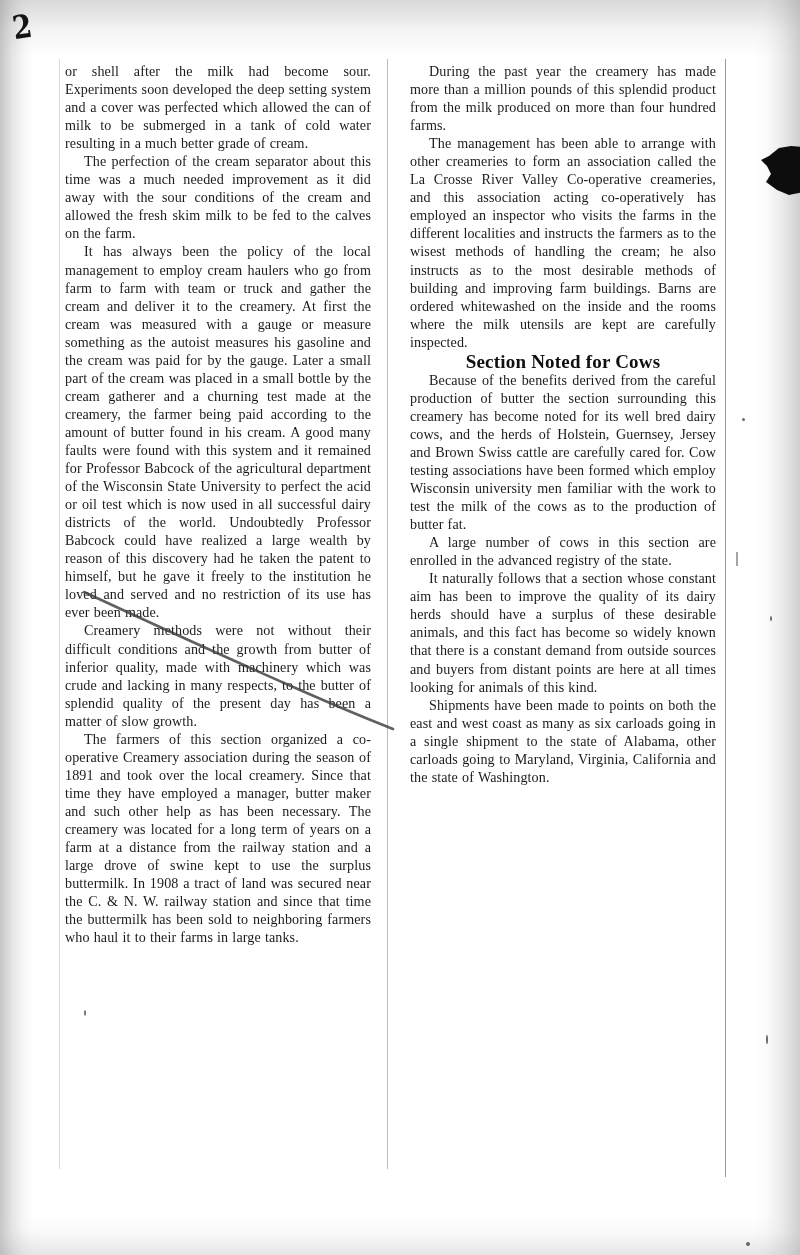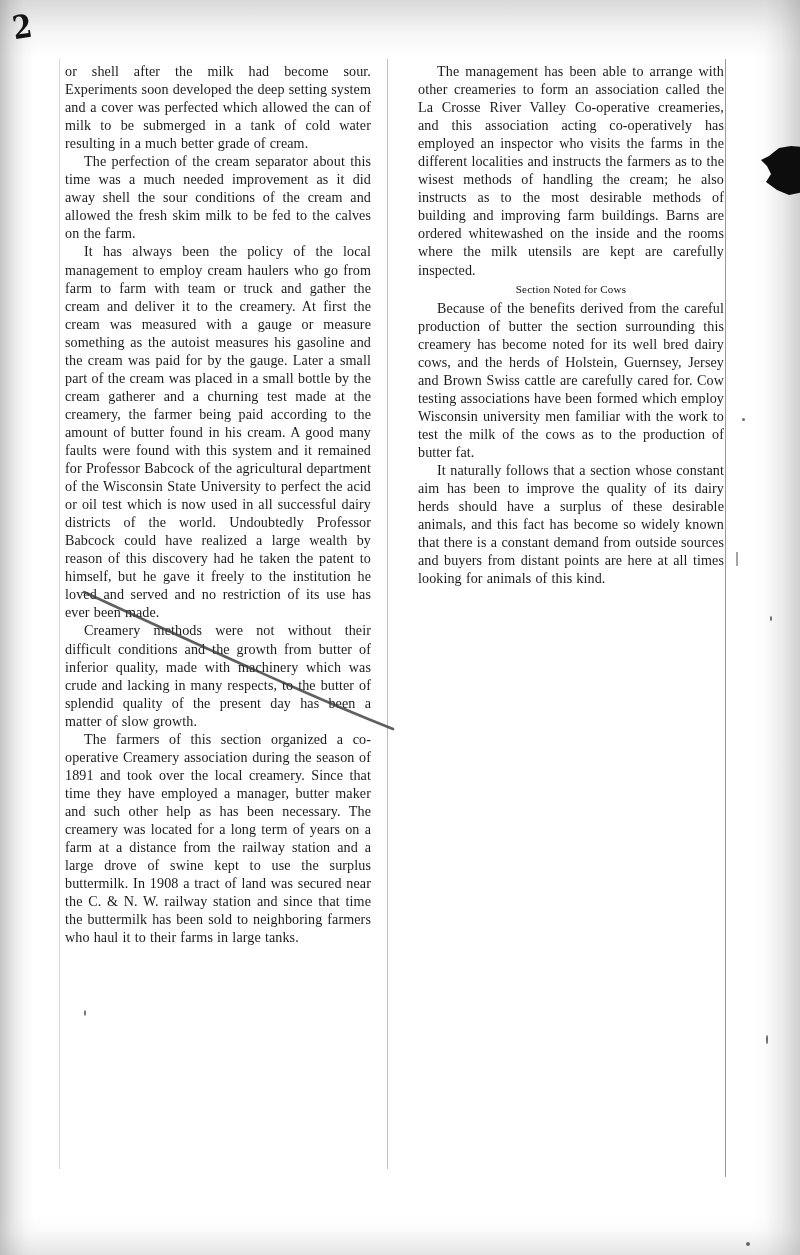--- a/index.html
+++ b/index.html
@@ -68,21 +68,21 @@
     top: 62px;
     width: 672px;
     height: 1118px;
   }
 
   .columns {
     position: absolute;
     left: 0; top: 0;
     width: 672px;
     display: flex;
-    gap: 16px;
+    gap: 8px;
   }
   .col {
     width: 306px;
     padding: 0 3px;
     box-sizing: content-box;
   }
   .col-left  { margin-right: 25px; }
 
   
   .rule-mid {
@@ -119,23 +119,23 @@
     letter-spacing: 0.1px;
     color: #1b1b1b;
     word-spacing: 0.5px;
     -webkit-font-smoothing: none;
   }
   p.body.cont { text-indent: 0; }
 
   h2.subhead {
     margin: 1px 0 0 0;
     text-align: center;
-    font-size: 11px;
+    font-size: 19px;
     line-height: 19px;
-    font-weight: normal;
+    font-weight: bold;
     color: #101010;
     letter-spacing: 0.2px;
   }
 
   
   .hand-mark {
     position: absolute;
     left: 11px;
     top: 8px;
     font-family: "DejaVu Serif", serif;
@@ -183,30 +183,33 @@
   <div class="hand-mark">2</div>
 
   <div class="clipping">
     <div class="rule-left"></div>
     <div class="rule-mid"></div>
     <div class="rule-right"></div>
 
     <div class="columns">
       <div class="col col-left">
           <p class="body cont">or shell after the milk had become sour. Experiments soon developed the deep setting system and a cover was perfected which allowed the can of milk to be submerged in a tank of cold water resulting in a much better grade of cream.</p>
-          <p class="body">The perfection of the cream separator about this time was a much needed improvement as it did away shell the sour conditions of the cream and allowed the fresh skim milk to be fed to the calves on the farm.</p>
+          <p class="body">The perfection of the cream separator about this time was a much needed improvement as it did away with the sour conditions of the cream and allowed the fresh skim milk to be fed to the calves on the farm.</p>
           <p class="body">It has always been the policy of the local management to employ cream haulers who go from farm to farm with team or truck and gather the cream and deliver it to the creamery. At first the cream was measured with a gauge or measure something as the autoist measures his gasoline and the cream was paid for by the gauge. Later a small part of the cream was placed in a small bottle by the cream gatherer and a churning test made at the creamery, the farmer being paid according to the amount of butter found in his cream. A good many faults were found with this system and it remained for Professor Babcock of the agricultural department of the Wisconsin State University to perfect the acid or oil test which is now used in all successful dairy districts of the world. Undoubtedly Professor Babcock could have realized a large wealth by reason of this discovery had he taken the patent to himself, but he gave it freely to the institution he loved and served and no restriction of its use has ever been made.</p>
           <p class="body">Creamery methods were not without their difficult conditions and the growth from butter of inferior quality, made with machinery which was crude and lacking in many respects, to the butter of splendid quality of the present day has been a matter of slow growth.</p>
           <p class="body">The farmers of this section organized a co-operative Creamery association during the season of 1891 and took over the local creamery. Since that time they have employed a manager, butter maker and such other help as has been necessary. The creamery was located for a long term of years on a farm at a distance from the railway station and a large drove of swine kept to use the surplus buttermilk. In 1908 a tract of land was secured near the C. &amp; N. W. railway station and since that time the buttermilk has been sold to neighboring farmers who haul it to their farms in large tanks.</p>
         </div>
       <div class="col col-right">
+          <p class="body">During the past year the creamery has made more than a million pounds of this splendid product from the milk produced on more than four hundred farms.</p>
           <p class="body">The management has been able to arrange with other creameries to form an association called the La Crosse River Valley Co-operative creameries, and this association acting co-operatively has employed an inspector who visits the farms in the different localities and instructs the farmers as to the wisest methods of handling the cream; he also instructs as to the most desirable methods of building and improving farm buildings. Barns are ordered whitewashed on the inside and the rooms where the milk utensils are kept are carefully inspected.</p>
           <h2 class="subhead">Section Noted for Cows</h2>
           <p class="body">Because of the benefits derived from the careful production of butter the section surrounding this creamery has become noted for its well bred dairy cows, and the herds of Holstein, Guernsey, Jersey and Brown Swiss cattle are carefully cared for. Cow testing associations have been formed which employ Wisconsin university men familiar with the work to test the milk of the cows as to the production of butter fat.</p>
+          <p class="body">A large number of cows in this section are enrolled in the advanced registry of the state.</p>
           <p class="body">It naturally follows that a section whose constant aim has been to improve the quality of its dairy herds should have a surplus of these desirable animals, and this fact has become so widely known that there is a constant demand from outside sources and buyers from distant points are here at all times looking for animals of this kind.</p>
+          <p class="body">Shipments have been made to points on both the east and west coast as many as six carloads going in a single shipment to the state of Alabama, other carloads going to Maryland, Virginia, California and the state of Washington.</p>
         </div>
     </div>
   </div>
 
   <svg class="pencil-line" width="800" height="1255">
     <path d="M 84 592 Q 200 646 300 690 Q 350 712 393 729" stroke="#3d3d3d" stroke-width="2.6" fill="none" stroke-linecap="round" opacity="0.82"></path>
   </svg>
 
   <svg class="ink-blot" viewBox="0 0 46 50">
     <path d="M10,20 L4,14 L12,10 L22,2 L34,0 L46,1 L46,46 L32,49 L20,44 L9,36 L14,28 Z" fill="#0d0d0d"></path>

